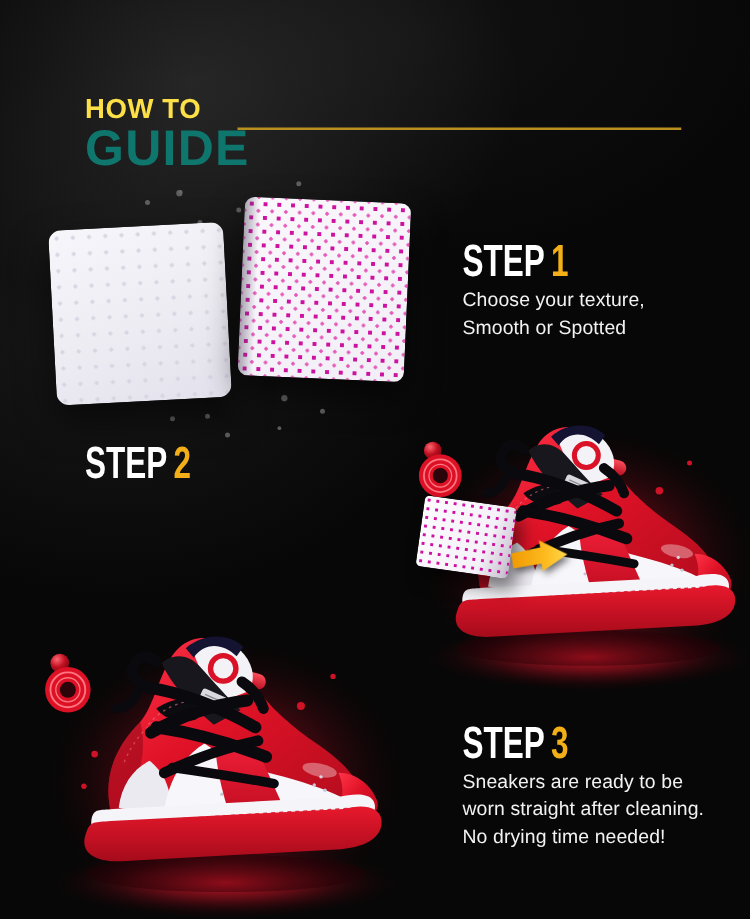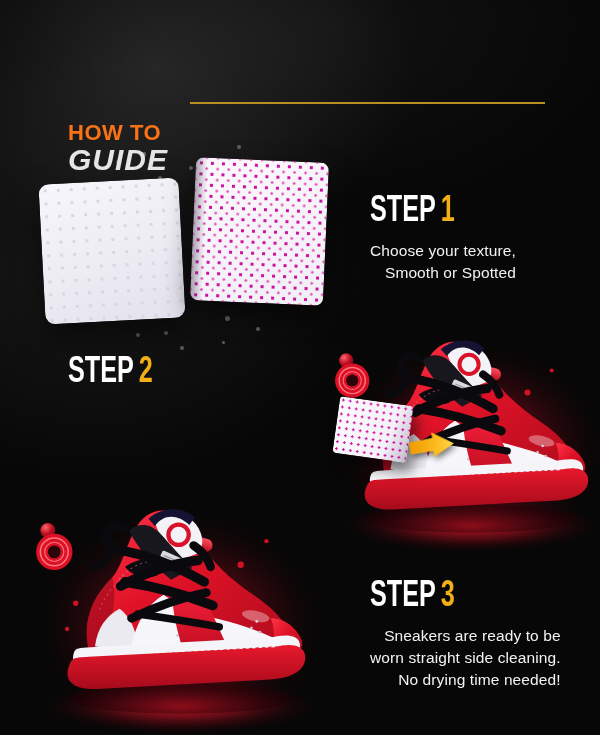--- a/index.html
+++ b/index.html
@@ -11,22 +11,22 @@
     background:
       radial-gradient(420px 300px at 26% 9%, rgba(78,78,78,.40), rgba(0,0,0,0) 62%),
       radial-gradient(460px 360px at 16% 36%, rgba(58,58,60,.35), rgba(0,0,0,0) 60%),
       radial-gradient(500px 320px at 55% 3%, rgba(48,48,48,.25), rgba(0,0,0,0) 60%),
       #070707;
   }
   .abs { position:absolute; }
 
   
   .header { left:68px; top:74px; z-index:8; }
-  .eyebrow { color:#f97316; font-size:22px; font-weight:bold; letter-spacing:.5px;margin-top:46px; }
-  .title { color:#e5e5e5; font-size:30px; font-weight:bold; letter-spacing:1px; margin-top:-3px;font-style:italic; }
+  .eyebrow { color:#fde047; font-size:22px; font-weight:bold; letter-spacing:.5px; }
+  .title { color:#0f766e; font-size:40px; font-weight:bold; letter-spacing:1px; margin-top:-3px; }
   .gold-line { left:190px; top:102px; width:355px; height:2px; background:#B9901F; z-index:8; }
 
   
   .speck { position:absolute; border-radius:50%; background:#6b6b6b; opacity:.85; }
 
   
   .wipe-smooth {
     left:42px; top:181px; width:140px; height:140px; border-radius:10px;
     transform:rotate(-3deg); z-index:6;
     background-image:
@@ -54,22 +54,22 @@
   .step-2 { left:68px;  top:352px; }
   .step-3 { left:370px; top:576px; }
   .step-heading {
     display:flex; gap:7px; align-items:baseline;
     font-weight:bold; font-size:36px; color:#ffffff; line-height:1;
     transform:scaleX(.70); transform-origin:left bottom; letter-spacing:0;
     white-space:nowrap;
   }
   .step-number { color:#F2AF17; }
   .step-text {
-    margin-top:13px; color:#f2f2f2; font-size:15.5px; line-height:1.42;
-    white-space:pre-line; letter-spacing:.1px;text-align:right;
+    margin-top:3px; color:#f2f2f2; font-size:15.5px; line-height:1.42;
+    white-space:pre-line; letter-spacing:.1px;
   }
 
   
   .scene { position:absolute; z-index:2; }
   .scene-1 { left:320px; top:330px; width:282px; height:232px; }
   .scene-2 { left:20px;  top:498px; width:300px; height:247px; }
 
   
   .wipe-on-shoe {
     left:336px; top:401px; width:74px; height:57px; border-radius:4px;
@@ -126,21 +126,21 @@
     <span class="step-number">2</span>
   </div>
 </div>
 
 <div class="abs step step-3">
   <div class="step-heading">
     <span>STEP</span>
     <span class="step-number">3</span>
   </div>
   <div class="step-text">Sneakers are ready to be
-worn straight side cleaning.
+worn straight after cleaning.
 No drying time needed!</div>
 </div>
 
 <svg class="scene scene-1" viewBox="0 0 280 230">
   <defs>
     <radialGradient id="gGlow" cx="50%" cy="50%" r="50%">
       <stop offset="0%" stop-color="#c01428" stop-opacity=".85"></stop>
       <stop offset="38%" stop-color="#8c0d1c" stop-opacity=".60"></stop>
       <stop offset="72%" stop-color="#45060e" stop-opacity=".28"></stop>
       <stop offset="100%" stop-color="#000000" stop-opacity="0"></stop>

